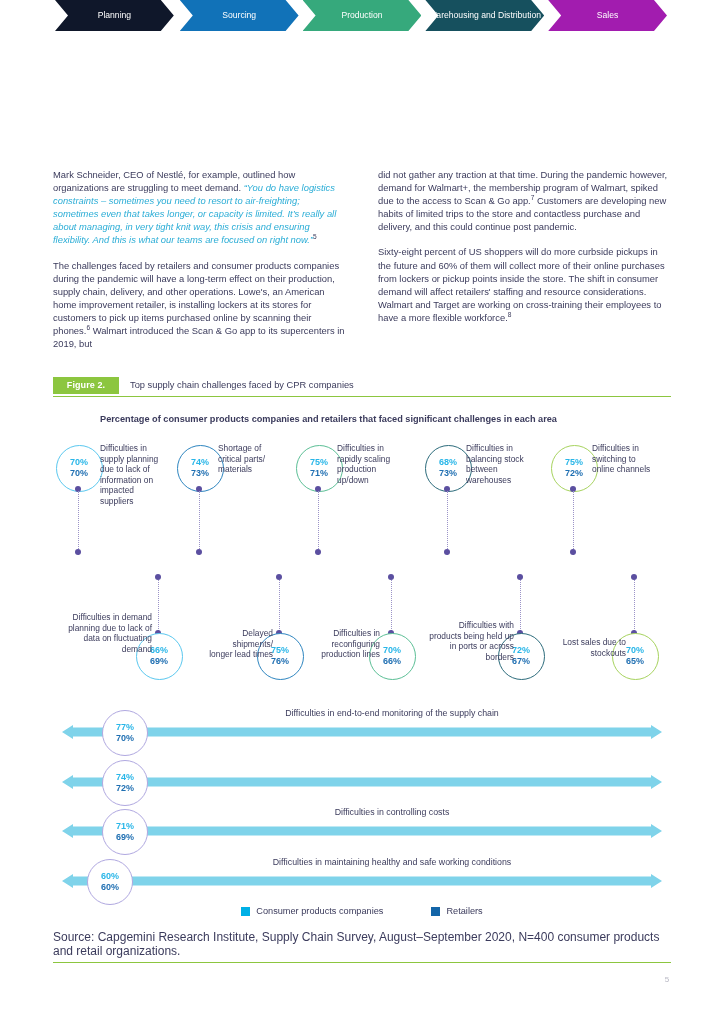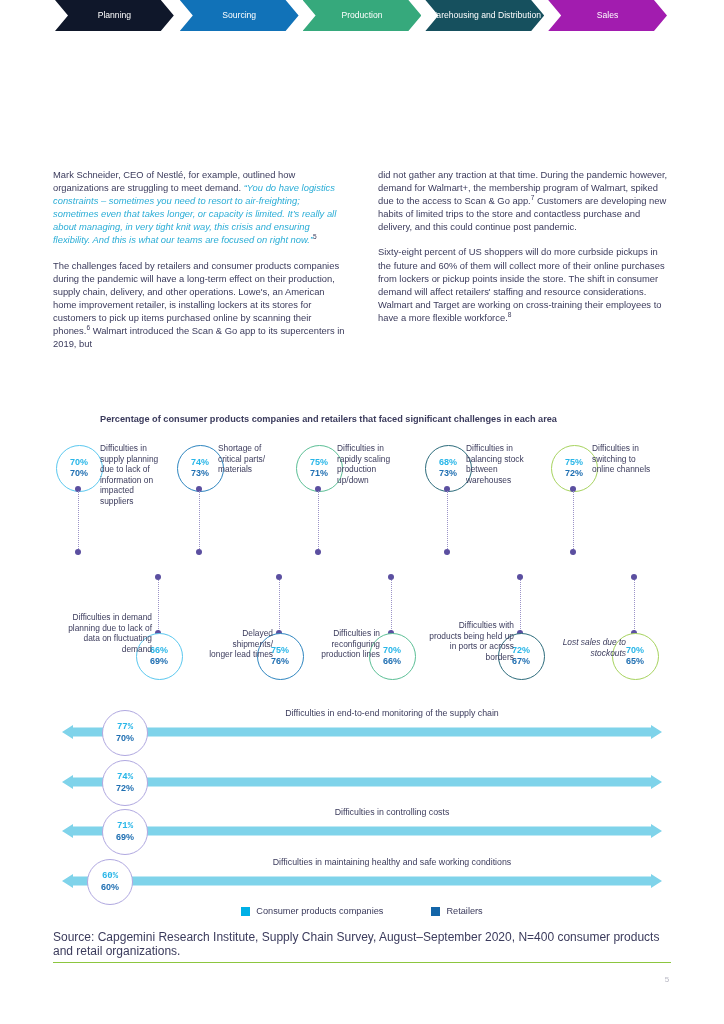--- a/index.html
+++ b/index.html
@@ -47,21 +47,21 @@
   .lbl.r{text-align:right;}
 
   
   .bar-wrap{position:absolute;left:62px;width:600px;height:14px;}
   .bar-arrow{position:absolute;left:0;top:0;width:600px;height:14px;background:#7fd3ea;
              clip-path:polygon(11px 2.5px, 589px 2.5px, 589px 0, 600px 7px, 589px 14px, 589px 11.5px,
                                11px 11.5px, 11px 14px, 0 7px, 11px 0);}
   .bar-text{position:absolute;left:60px;width:540px;text-align:center;font-size:8.8px;color:#3b3b5c;}
   .bar-circ{position:absolute;width:44px;height:44px;border-radius:50%;background:#ffffff;
             border:1.1px solid #b0a8e0;display:flex;flex-direction:column;align-items:center;justify-content:center;}
-  .bar-circ .v1{font-size:9px;font-weight:bold;color:#29b6e8;line-height:11px;font-family:Liberation Mono, monospace;}
+  .bar-circ .v1{font-size:9px;font-weight:bold;color:#29b6e8;line-height:11px;}
   .bar-circ .v2{font-size:9px;font-weight:bold;color:#1f6fb2;line-height:11px;}
 
   
   .legend{position:absolute;left:53px;top:906px;width:618px;display:flex;justify-content:center;
           align-items:center;gap:48px;}
   .lg{display:flex;align-items:center;gap:6px;font-size:9.2px;color:#3b3b5c;}
   .sw{width:9px;height:9px;display:inline-block;}
 
   
   .source{position:absolute;left:53px;top:930px;width:618px;font-size:12px;color:#3b3b5c;
@@ -79,20 +79,24 @@
     <div class="col" id="col-left">
         <p><span>Mark Schneider, CEO of Nestlé, for example, outlined how organizations are struggling to meet demand.  </span><span class="quote">“You do have logistics constraints – sometimes you need to resort to air-freighting; sometimes even that takes longer, or capacity is limited. It’s really all about managing, in very tight knit way, this crisis and ensuring flexibility. And this is what our teams are focused on right now.”</span><sup>5</sup></p>
         <p><span>The challenges faced by retailers and consumer products companies during the pandemic will have a long-term effect on their production, supply chain, delivery, and other operations. Lowe's, an American home improvement retailer, is installing lockers at its stores for customers to pick up items purchased online by scanning their phones.</span><sup>6</sup><span> Walmart introduced the Scan &amp; Go app to its supercenters in 2019, but</span></p>
       </div>
     <div class="col" id="col-right">
         <p><span>did not gather any traction at that time. During the pandemic however, demand for Walmart+, the membership program of Walmart, spiked due to the access to Scan &amp; Go app.</span><sup>7</sup><span> Customers are developing new habits of limited trips to the store and contactless purchase and delivery, and this could continue post pandemic.</span></p>
         <p><span>Sixty-eight percent of US shoppers will do more curbside pickups in the future and 60% of them will collect more of their online purchases from lockers or pickup points inside the store. The shift in consumer demand will affect retailers' staffing and resource considerations. Walmart and Target are working on cross-training their employees to have a more flexible workforce.</span><sup>8</sup></p>
       </div>
   </div>
 
+  <div class="fig-head">
+    <div class="fig-tag">Figure 2.</div>
+    <div class="fig-title">Top supply chain challenges faced by CPR companies</div>
+  </div>
   <div class="fig-sub">Percentage of consumer products companies and retailers that faced significant challenges in each area</div>
 
   <div id="chart-layer">
       <div class="chev" style="left: 55px; width: 118.8px; background: #0f172a; color: rgb(255, 255, 255);">
         <span>Planning</span>
       </div>
       <div class="chev" style="left: 179.8px; width: 118.8px; background: rgb(17, 114, 184); color: rgb(255, 255, 255);">
         <span>Sourcing</span>
       </div>
       <div class="chev" style="left: 302.6px; width: 118.8px; background: rgb(54, 169, 124); color: rgb(255, 255, 255);">
@@ -176,21 +180,21 @@
         <div class="v2">67%</div>
       </div>
       <div class="lbl r" style="left: 428px; top: 620px; width: 86px;">Difficulties with products being held up in ports or across borders</div>
       <div class="dot" style="left: 631px; top: 574px;"></div>
       <div class="stem" style="left: 634px; top: 580px; height: 51px;"></div>
       <div class="dot" style="left: 631px; top: 630px;"></div>
       <div class="circ" style="left: 611.5px; top: 632.5px; border-color: rgb(167, 211, 95);">
         <div class="v1">70%</div>
         <div class="v2">65%</div>
       </div>
-      <div class="lbl r" style="left: 552px; top: 637px; width: 74px; font-style: italic;">Lost sales due to stockouts</div>
+      <div class="lbl r" style="left: 552px; top: 637px; width: 74px;">Lost sales due to stockouts</div>
       <div class="bar-wrap" style="top: 725px;">
         <div class="bar-arrow"></div>
         <div class="bar-text" style="top: -17px;">Difficulties in end-to-end monitoring of the supply chain</div>
         <div class="bar-circ" style="left: 40px; top: -15px;">
           <div class="v1">77%</div>
           <div class="v2">70%</div>
         </div>
       </div>
       <div class="bar-wrap" style="top: 775px;">
         <div class="bar-arrow"></div>

